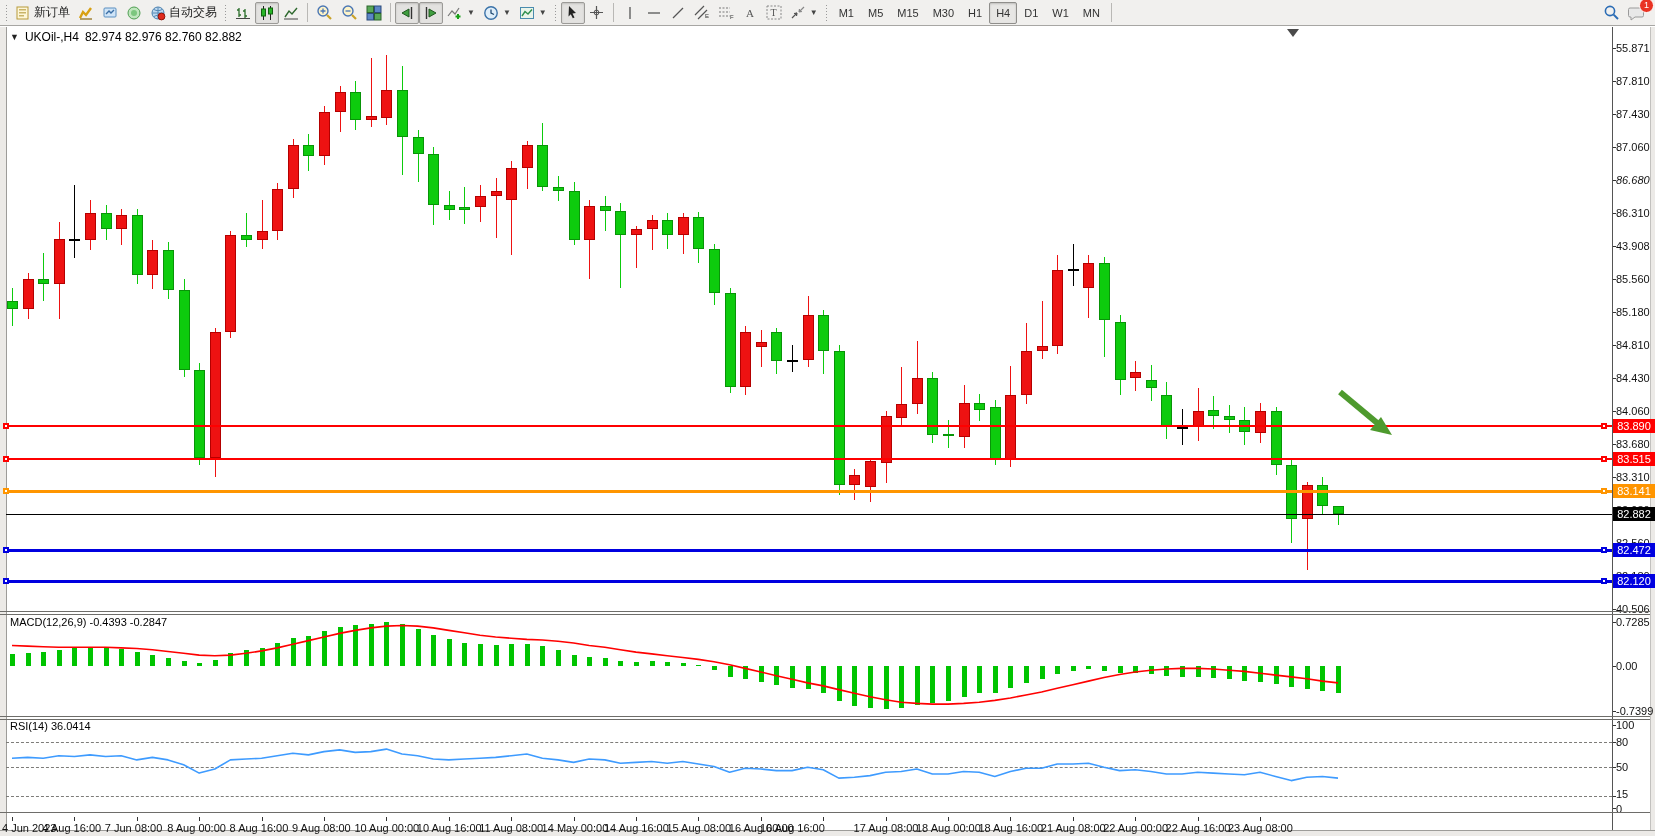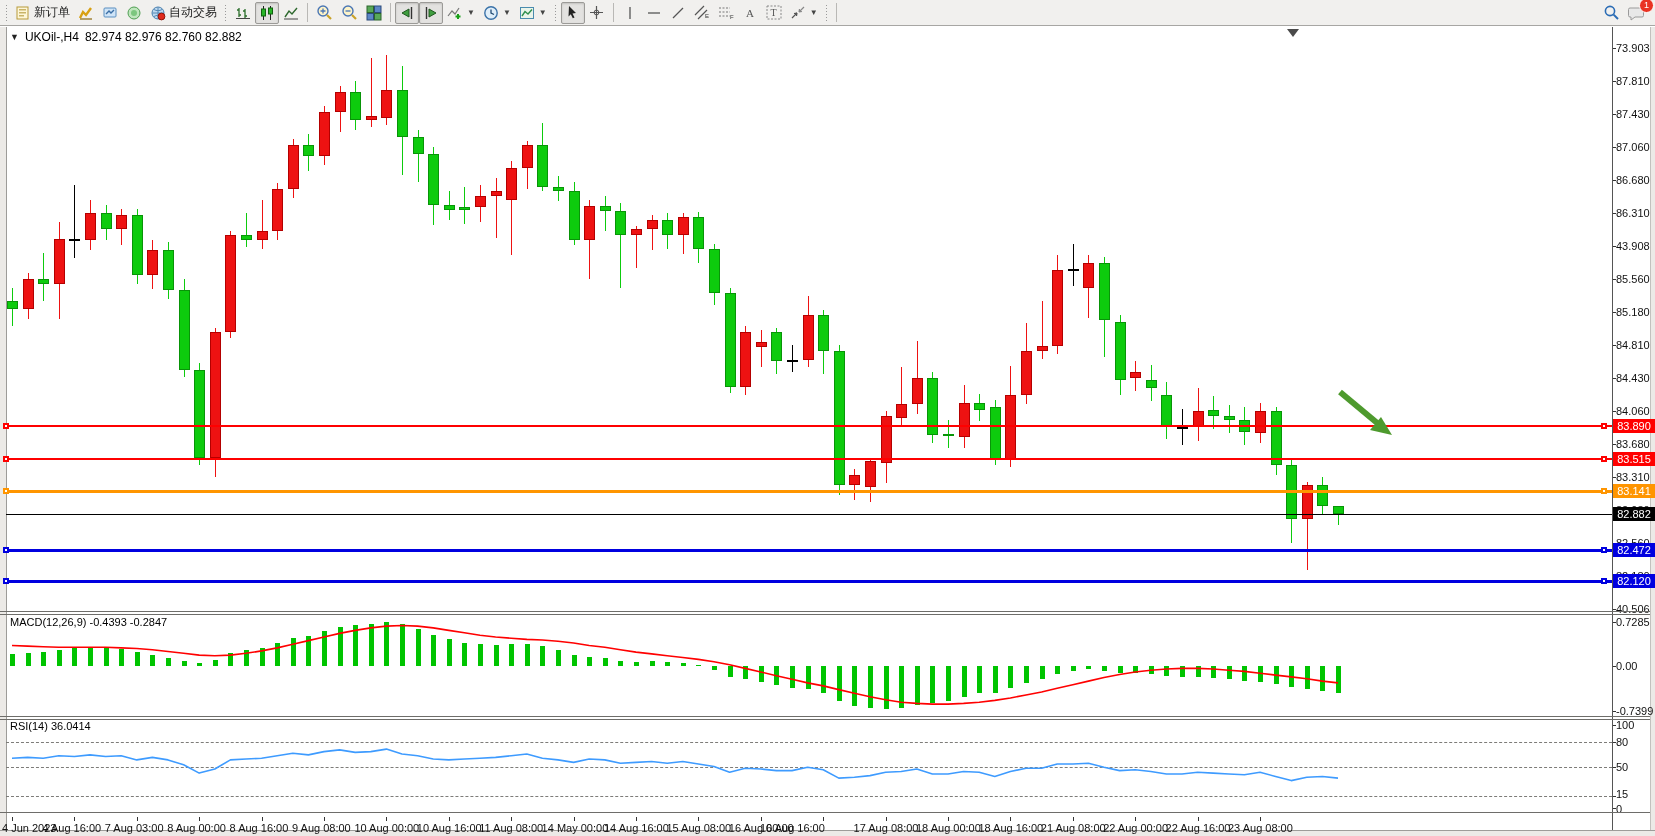--- a/index.html
+++ b/index.html
@@ -212,20 +212,31 @@
         </svg>
     </div>
     <div class="tbtn">
       <svg width="16" height="15" viewBox="0 0 16 15">
           <path d="M2 13 L7 8 M7 8 l-3 .5 M7 8 l-.5 3" stroke="#555" stroke-width="1.2" fill="none"></path>
           <path d="M14 2 L9 7 M9 7 l3 -.5 M9 7 l.5 -3" stroke="#888" stroke-width="1.2" fill="none"></path>
         </svg>
       <span class="drop">▼</span>
     </div>
     <div class="grip"></div>
+    <div id="tf-holder" style="display:flex;align-items:center;">
+        <div class="tf">M1</div>
+        <div class="tf">M5</div>
+        <div class="tf">M15</div>
+        <div class="tf">M30</div>
+        <div class="tf">H1</div>
+        <div class="tf active">H4</div>
+        <div class="tf">D1</div>
+        <div class="tf">W1</div>
+        <div class="tf">MN</div>
+      </div>
     <div class="sep"></div>
     <div class="spacer"></div>
     <div class="tbtn">
       <svg width="17" height="17" viewBox="0 0 17 17">
           <circle cx="7" cy="7" r="4.6" fill="none" stroke="#2b6cb5" stroke-width="1.6"></circle>
           <path d="M10.6 10.6 L15 15" stroke="#2b6cb5" stroke-width="2"></path>
         </svg>
     </div>
     <div class="tbtn" style="position:relative;margin-right:4px;">
       <svg width="17" height="16" viewBox="0 0 17 16">
@@ -243,29 +254,29 @@
     <div class="title">
       <span class="tri">▼</span>
       <span>UKOil-,H4</span>
       <span>82.974 82.976 82.760 82.882</span>
     </div>
 
     <div class="shift-tri" style="left:1287px;top:2px;"></div>
 
     <div id="plot" style="position:absolute;left:0;top:0;width:1655px;height:803px;">
         <div class="tickmark" style="top: 21px;"></div>
-        <div class="axis-label" style="left: 1616px; top: 15px;">73.903</div>
+        <div class="axis-label" style="left: 1616px; top: 15px;">55.871</div>
         <div class="tickmark" style="top: 53.56px;"></div>
         <div class="axis-label" style="left: 1616px; top: 47.56px;">87.810</div>
         <div class="tickmark" style="top: 87px;"></div>
         <div class="axis-label" style="left: 1616px; top: 81px;">87.430</div>
         <div class="tickmark" style="top: 119.56px;"></div>
         <div class="axis-label" style="left: 1616px; top: 113.56px;">87.060</div>
         <div class="tickmark" style="top: 153px;"></div>
-        <div class="axis-label" style="left: 1616px; top: 147px;">86.680</div>
+        <div class="axis-label" style="left: 1616px; top: 147px; font-style: italic;">86.680</div>
         <div class="tickmark" style="top: 185.56px;"></div>
         <div class="axis-label" style="left: 1616px; top: 179.56px;">86.310</div>
         <div class="tickmark" style="top: 219px;"></div>
         <div class="axis-label" style="left: 1616px; top: 213px;">43.908</div>
         <div class="tickmark" style="top: 251.56px;"></div>
         <div class="axis-label" style="left: 1616px; top: 245.56px;">85.560</div>
         <div class="tickmark" style="top: 285px;"></div>
         <div class="axis-label" style="left: 1616px; top: 279px;">85.180</div>
         <div class="tickmark" style="top: 317.56px;"></div>
         <div class="axis-label" style="left: 1616px; top: 311.56px;">84.810</div>
@@ -582,21 +593,21 @@
         <div class="axis-label" style="left: 1616px; top: 733.5px;">50</div>
         <div class="tickmark" style="top: 768.55px;"></div>
         <div class="axis-label" style="left: 1616px; top: 760.55px;">15</div>
         <div class="tickmark" style="top: 781px;"></div>
         <div class="axis-label" style="left: 1616px; top: 776px;">0</div>
         <div class="ttick" style="left: 12px; top: 790px;"></div>
         <div class="tlabel" style="top: 795px; left: 2px;">4 Jun 2023</div>
         <div class="ttick" style="left: 74.4px; top: 790px;"></div>
         <div class="tlabel" style="top: 795px; left: 42.4px;">4 Aug 16:00</div>
         <div class="ttick" style="left: 136.8px; top: 790px;"></div>
-        <div class="tlabel" style="top: 795px; left: 104.8px;">7 Aug 03:00</div>
+        <div class="tlabel" style="top: 795px; left: 104.8px;">7 Jun 08:00</div>
         <div class="ttick" style="left: 199.2px; top: 790px;"></div>
         <div class="tlabel" style="top: 795px; left: 167.2px;">8 Aug 00:00</div>
         <div class="ttick" style="left: 261.6px; top: 790px;"></div>
         <div class="tlabel" style="top: 795px; left: 229.6px;">8 Aug 16:00</div>
         <div class="ttick" style="left: 324px; top: 790px;"></div>
         <div class="tlabel" style="top: 795px; left: 292px;">9 Aug 08:00</div>
         <div class="ttick" style="left: 386.4px; top: 790px;"></div>
         <div class="tlabel" style="top: 795px; left: 354.4px;">10 Aug 00:00</div>
         <div class="ttick" style="left: 448.8px; top: 790px;"></div>
         <div class="tlabel" style="top: 795px; left: 416.8px;">10 Aug 16:00</div>

